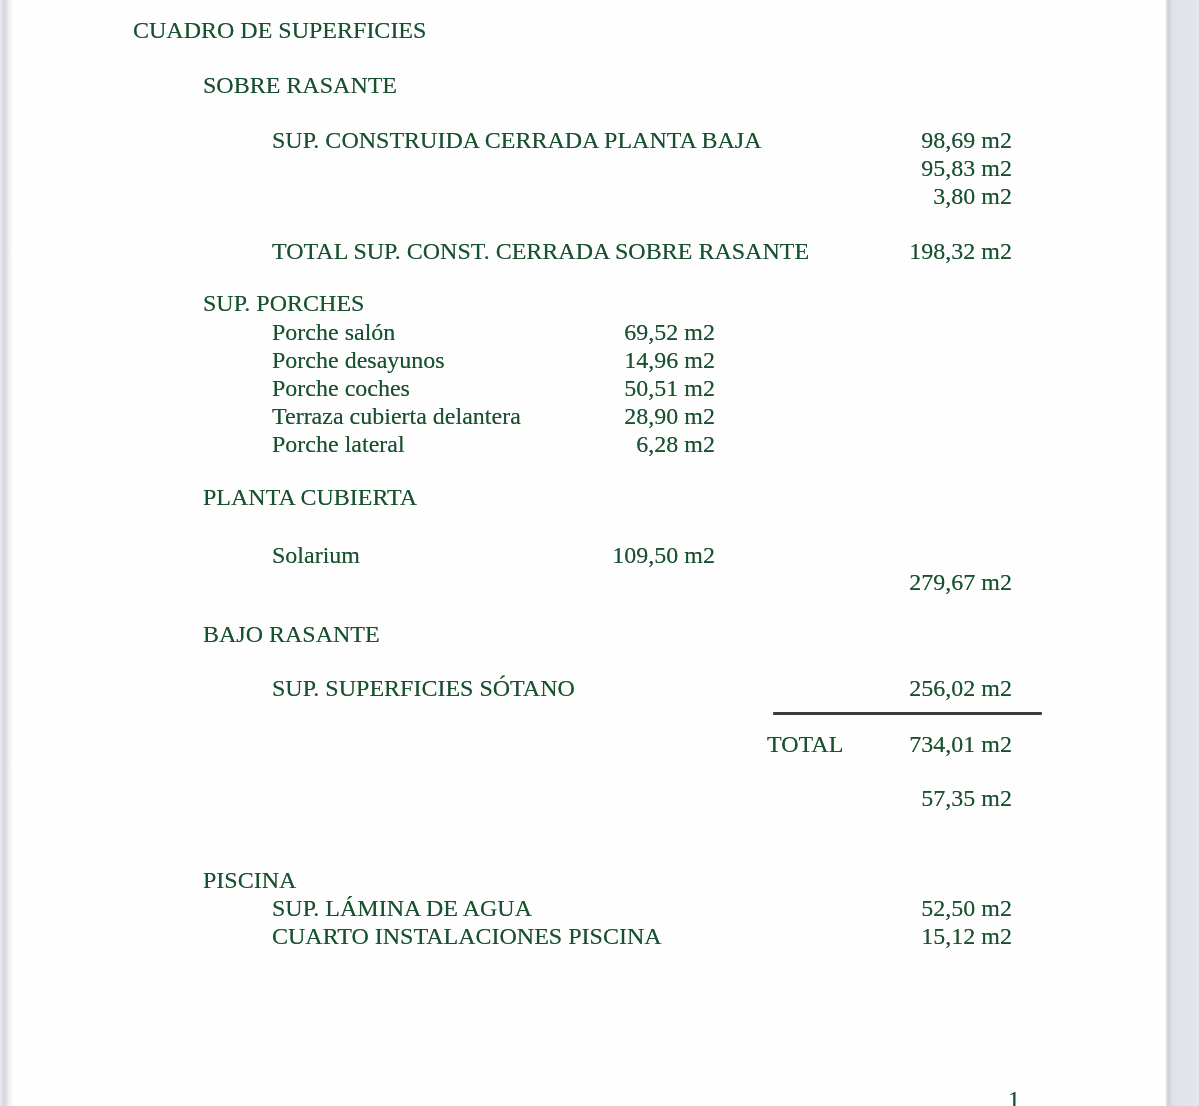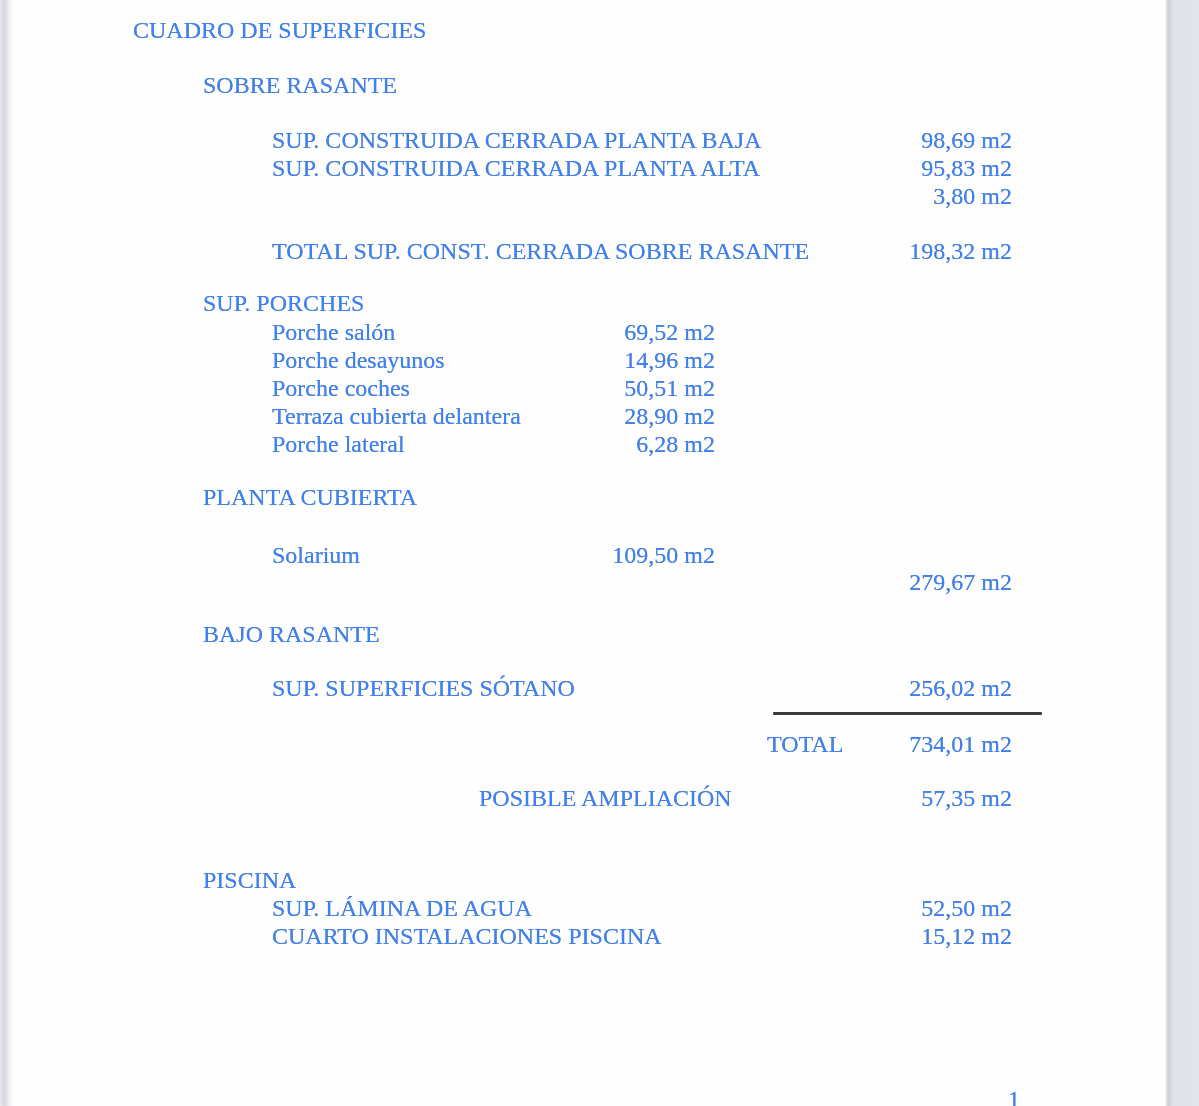--- a/index.html
+++ b/index.html
@@ -9,21 +9,21 @@
   }
   .page {
     position: relative;
     width: 1199px;
     height: 1106px;
     background: #fefefe;
     overflow: hidden;
     font-family: "Liberation Serif", "DejaVu Serif", serif;
     font-size: 24px;
     line-height: 28px;
-    color: #3b82f6;
+    color: #14532d;
   }
   
   .edge-left {
     position: absolute;
     left: 0; top: 0;
     width: 14px; height: 1106px;
     background: linear-gradient(to right,
       #ececf1 0px, #d8d8df 3px, #dddde4 6px, #f4f4f8 10px, #ffffff 14px);
   }
   .edge-right {
@@ -58,21 +58,20 @@
   <div class="edge-left"></div>
   <div class="edge-right"></div>
 
   <div class="line" style="left:133px; top:16px">CUADRO DE SUPERFICIES</div>
 
   <div class="line" style="left:203px; top:71px">SOBRE RASANTE</div>
 
   <div class="line" style="left:272px; top:126px">SUP. CONSTRUIDA CERRADA PLANTA BAJA</div>
   <div class="line val-main" style="top:126px">98,69 m2</div>
 
-  <div class="line" style="left:272px; top:154px">SUP. CONSTRUIDA CERRADA PLANTA ALTA</div>
   <div class="line val-main" style="top:154px">95,83 m2</div>
 
   <div class="line val-main" style="top:182px">3,80 m2</div>
 
   <div class="line" style="left:272px; top:237px">TOTAL SUP. CONST. CERRADA SOBRE RASANTE</div>
   <div class="line val-main" style="top:237px">198,32 m2</div>
 
   <div class="line" style="left:203px; top:289px">SUP. PORCHES</div>
 
   <div class="line" style="left:272px; top:318px">Porche salón</div>
@@ -100,21 +99,20 @@
   <div class="line" style="left:203px; top:620px">BAJO RASANTE</div>
 
   <div class="line" style="left:272px; top:674px">SUP. SUPERFICIES SÓTANO</div>
   <div class="line val-main" style="top:674px">256,02 m2</div>
 
   <div class="divider"></div>
 
   <div class="line" style="left:767px; top:730px">TOTAL</div>
   <div class="line val-main" style="top:730px">734,01 m2</div>
 
-  <div class="line" style="left:479px; top:784px">POSIBLE AMPLIACIÓN</div>
   <div class="line val-main" style="top:784px">57,35 m2</div>
 
   <div class="line" style="left:203px; top:866px">PISCINA</div>
 
   <div class="line" style="left:272px; top:894px">SUP. LÁMINA DE AGUA</div>
   <div class="line val-main" style="top:894px">52,50 m2</div>
 
   <div class="line" style="left:272px; top:922px">CUARTO INSTALACIONES PISCINA</div>
   <div class="line val-main" style="top:922px">15,12 m2</div>
 

